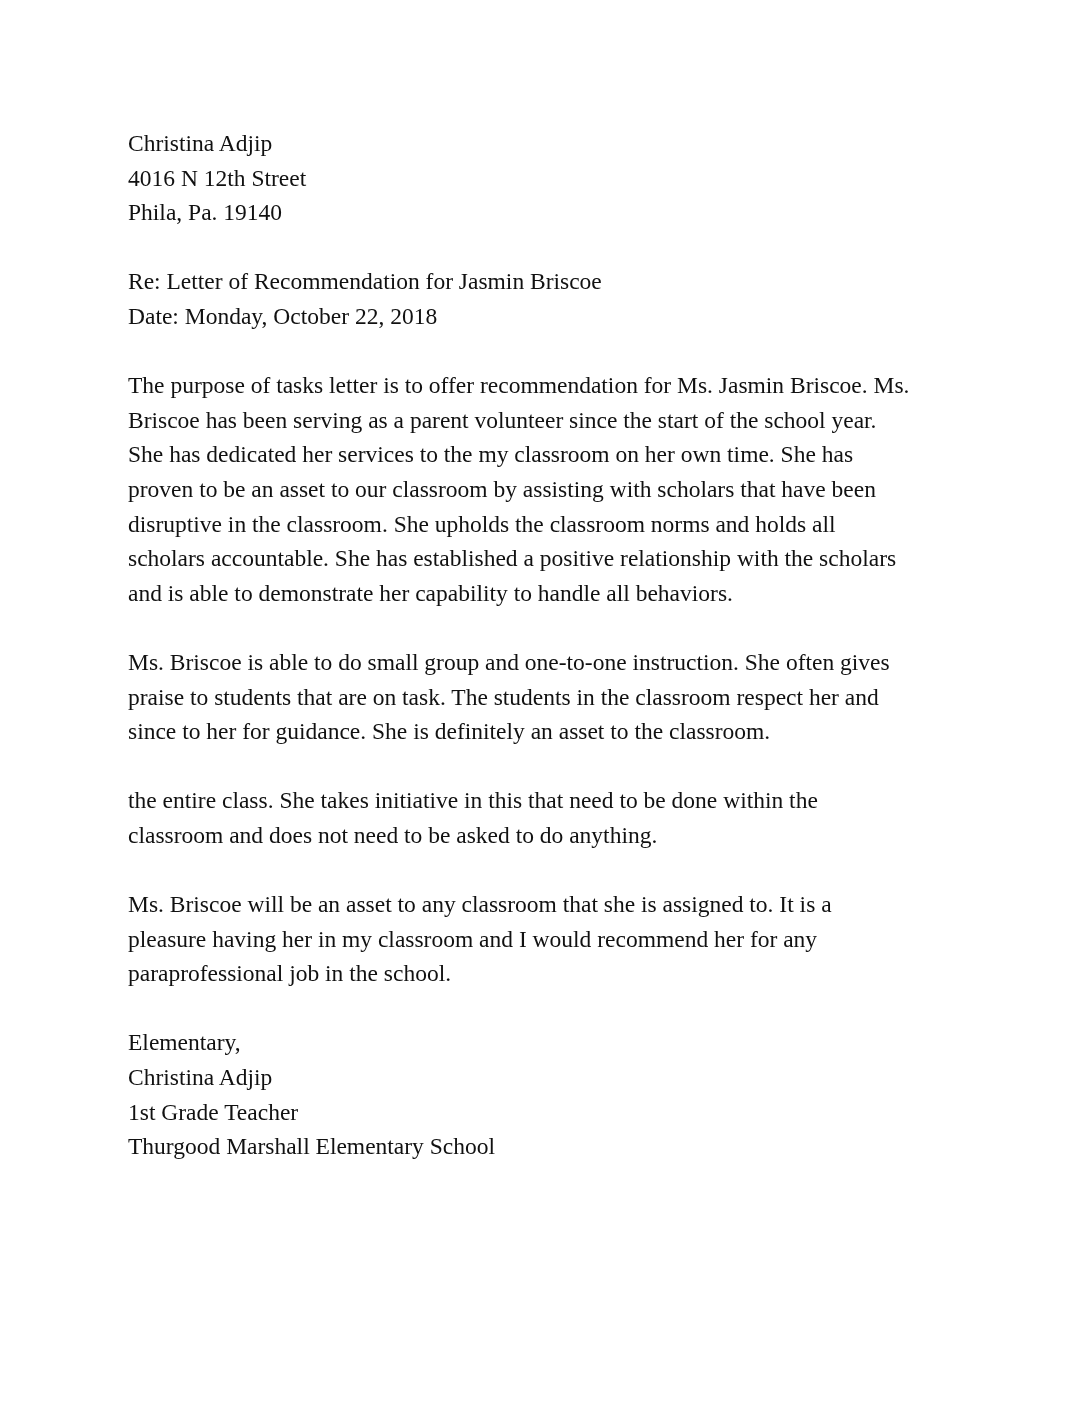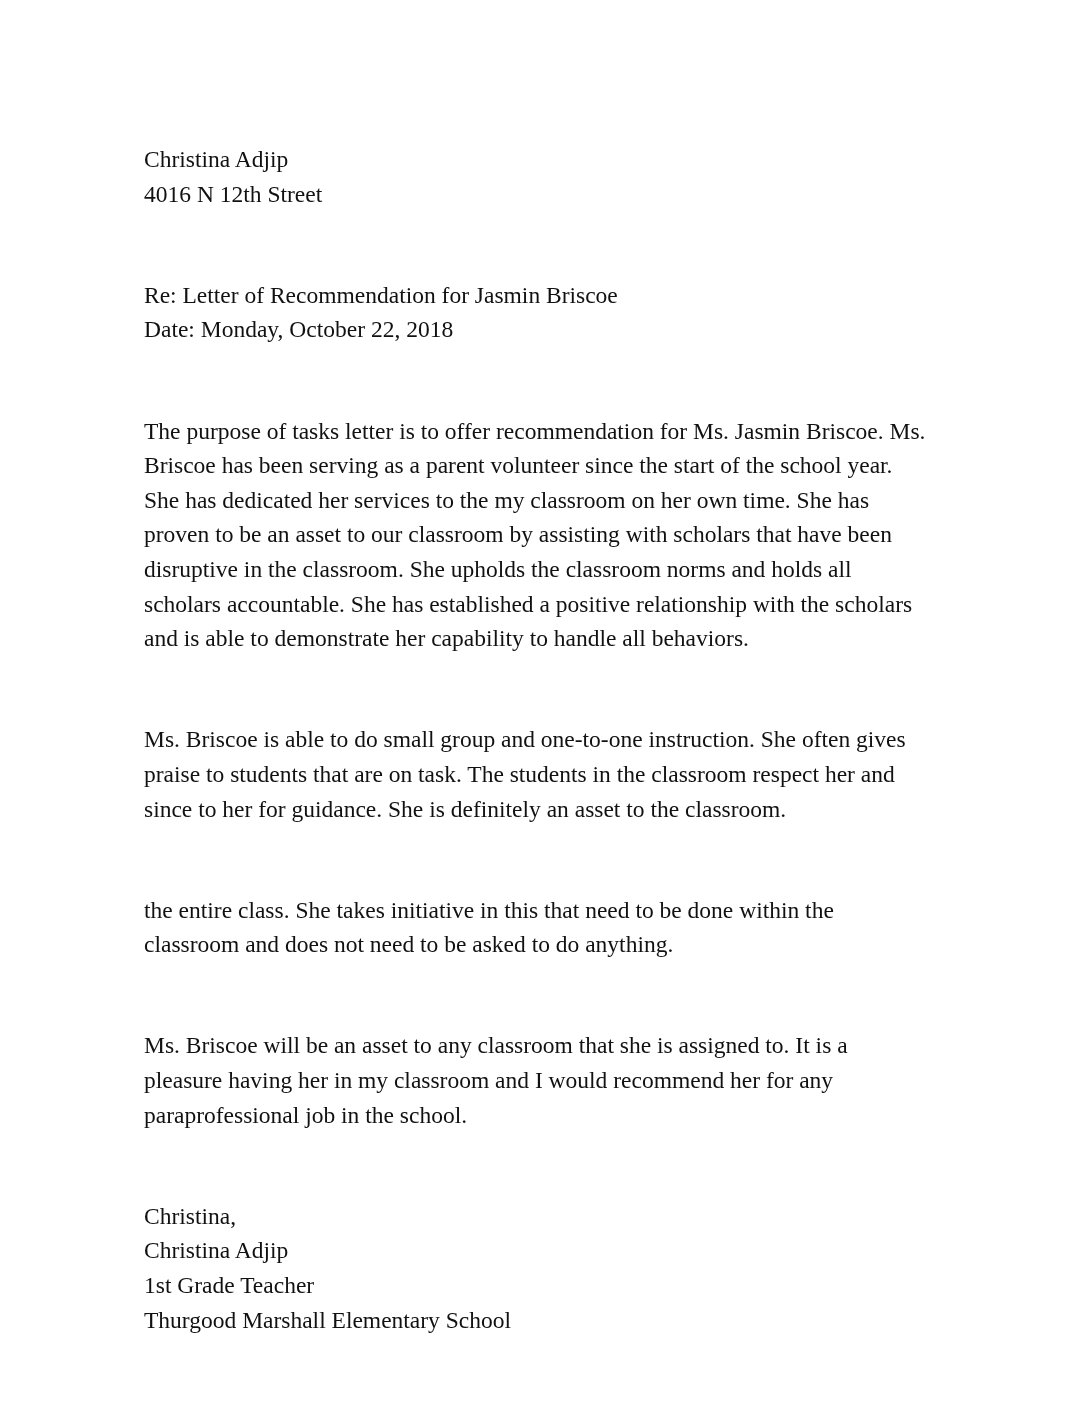--- a/index.html
+++ b/index.html
@@ -20,31 +20,32 @@
       left: 128px;
       top: 126px;
       width: 830px;
     }
     .line {
       font-size: 23.5px;
       line-height: 34.6px;
       white-space: nowrap;
       margin: 0;
     }
-    .block { margin: 16px; }
+    .block { margin: 0; }
     .gap { height: 34.6px; }
   </style>
 </head>
 <body>
 
 <div class="page">
 
   <div class="block">
     <p class="line">Christina Adjip</p>
     <p class="line">4016 N 12th Street</p>
+    <p class="line">Phila, Pa. 19140</p>
   </div>
 
   <div class="gap"></div>
 
   <div class="block">
     <p class="line">Re: Letter of Recommendation for Jasmin Briscoe</p>
     <p class="line">Date: Monday, October 22, 2018</p>
   </div>
 
   <div class="gap"></div>
@@ -78,19 +79,19 @@
 
   <div class="block">
     <p class="line">Ms. Briscoe will be an asset to any classroom that she is assigned to. It is a</p>
     <p class="line">pleasure having her in my classroom and I would recommend her for any</p>
     <p class="line">paraprofessional job in the school.</p>
   </div>
 
   <div class="gap"></div>
 
   <div class="block">
-    <p class="line">Christina,</p>
+    <p class="line">Elementary,</p>
     <p class="line">Christina Adjip</p>
     <p class="line">1st Grade Teacher</p>
     <p class="line">Thurgood Marshall Elementary School</p>
   </div>
 
 </div>
 
 </body></html>

